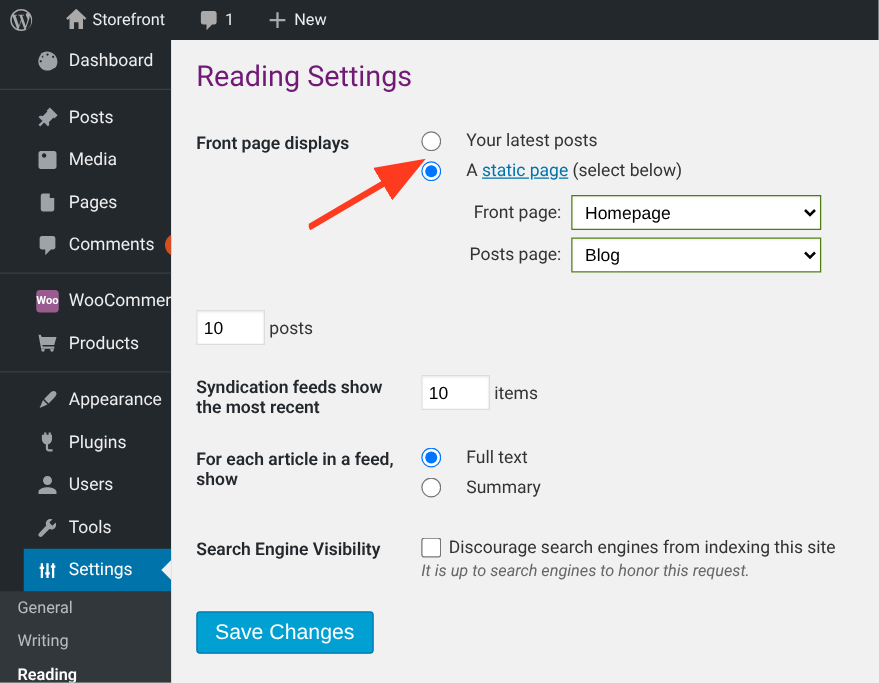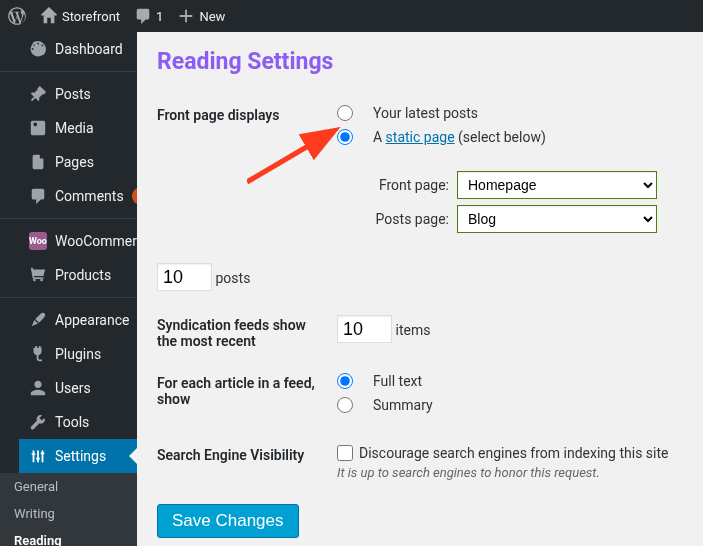--- a/index.html
+++ b/index.html
@@ -1,49 +1,49 @@
 <!DOCTYPE html>
 <html><head>
 <meta charset="utf-8">
 <style>
   * { box-sizing: border-box; margin: 0; padding: 0; }
   body { font-family: -apple-system, BlinkMacSystemFont, "Segoe UI", Roboto, sans-serif; font-size: 13px; color: #333; background: #f1f1f1; width: 703px; height: 546px; overflow: hidden; }
   
-  .adminbar { background: #23282d; color: #eee; height: 32px; display: flex; align-items: center; padding: 0 8px; gap: 14px; font-size: 13px; }
+  .adminbar { background: #23282d; color: #eee; height: 32px; display: flex; align-items: center; padding: 0 8px; gap: 26px; font-size: 13px; }
   .adminbar .item { display: flex; align-items: center; gap: 4px; color: #eee; cursor: pointer; }
   .adminbar svg { width: 18px; height: 18px; fill: #aaa; }
   
   .layout { display: flex; height: calc(100% - 32px); }
   
   .sidebar { width: 137px; background: #23282d; color: #eee; font-size: 14px; flex-shrink: 0; }
   .sidebar .menu-item { display: flex; align-items: center; gap: 8px; padding: 8px 10px; cursor: pointer; color: #eee; position: relative; margin-left: 19px; }
   .sidebar .menu-item svg { width: 18px; height: 18px; fill: rgba(240,245,250,.6); flex-shrink: 0; }
   .sidebar .sep { border-top: 1px solid #393e43; margin: 5px 0; }
   .sidebar .current { background: #0073aa; color: #fff; }
   .sidebar .current svg { fill: #fff; }
   .sidebar .current::after { content: ""; position: absolute; right: 0; top: 50%; transform: translateY(-50%); border: 8px solid transparent; border-right-color: #f1f1f1; }
   .sidebar .sub { background: #32373c; }
   .sidebar .sub .sub-item { padding: 6px 10px 6px 14px; font-size: 13px; color: rgba(240,245,250,.7); cursor: pointer; }
   .sidebar .sub .sub-item.active { color: #fff; font-weight: 600; }
   .badge { display: inline-flex; align-items: center; justify-content: center; min-width: 18px; height: 18px; padding: 0 5px; border-radius: 9px; background: #d54e21; color: #fff; font-size: 11px; font-weight: 600; }
   .woo { background: #9a5c8f; color: #fff; width: 18px; height: 18px; border-radius: 3px; font-size: 9px; font-weight: bold; display:flex; align-items:center; justify-content:center; flex-shrink:0; }
   
   .content { flex: 1; background: #f1f1f1; padding: 16px 20px 10px 20px; overflow: auto; position: relative; }
-  h1 { font-size: 23px; font-weight: 700; color: #8b5cf6; margin-bottom: 18px; }
+  h1 { font-size: 23px; font-weight: 400; color: #701a75; margin-bottom: 18px; }
   
   .form-table { width: 100%; }
   .form-row { display: flex; align-items: flex-start; padding: 12px 0; }
   .form-row .th { width: 180px; font-weight: 600; font-size: 14px; color: #23282d; padding-top: 2px; padding-right: 10px; }
   .form-row .td { flex: 1; font-size: 14px; }
   .radio-line { display: flex; align-items: center; gap: 20px; margin-bottom: 8px; }
   .radio-line input[type=radio] { width: 16px; height: 16px; }
   .select-line { display:flex; align-items:center; gap:8px; margin: 6px 0; }
   .select-line label { width: 82px; text-align: right; }
   select { width: 200px; height: 28px; border: 1px solid #4d7c0f; background: #fff; padding: 2px 6px; font-size: 14px; box-shadow: inset 0 1px 2px rgba(0,0,0,.07);}
-  input[type=text].small { width: 55px; height: 28px; border: 1px solid #ddd; padding: 3px 5px; font-size: 18px; box-shadow: inset 0 1px 2px rgba(0,0,0,.07);}
+  input[type=text].small { width: 55px; height: 28px; border: 1px solid #ddd; padding: 3px 5px; font-size: 14px; box-shadow: inset 0 1px 2px rgba(0,0,0,.07);}
   a.link { color: #0073aa; text-decoration: underline; }
   .desc { color: #666; font-style: italic; font-size: 13px; margin-top: 4px; }
   .check-line { display: flex; align-items: flex-start; gap: 6px; }
   input[type=checkbox]{ width:16px; height:16px; }
   .save-btn { background: #00a0d2; border: 1px solid #0073aa; color: #fff; padding: 6px 14px; font-size: 17px; border-radius: 3px; cursor: pointer; margin-top: 12px; }
   
   .arrow { position: absolute; left: 110px; top: 95px; pointer-events:none; }
 </style>
 </head>
 <body>
@@ -175,21 +175,21 @@
         <div class="th">Front page displays</div>
         <div class="td">
           <div class="radio-line">
             <input type="radio" name="fp" style="">
             <span>Your latest posts</span>
           </div>
           <div class="radio-line">
             <input type="radio" name="fp" checked="" style="">
             <span><span>A </span><a href="#" class="link">static page</a><span> (select below)</span></span>
           </div>
-          <div style="margin-left:30px; margin-top:26px;">
+          <div style="margin-left:30px; margin-top:11px;">
             <div class="select-line">
               <label>Front page:</label>
               <select><option>Homepage</option></select>
             </div>
             <div class="select-line">
               <label>Posts page:</label>
               <select><option>Blog</option></select>
             </div>
           </div>
         </div>

